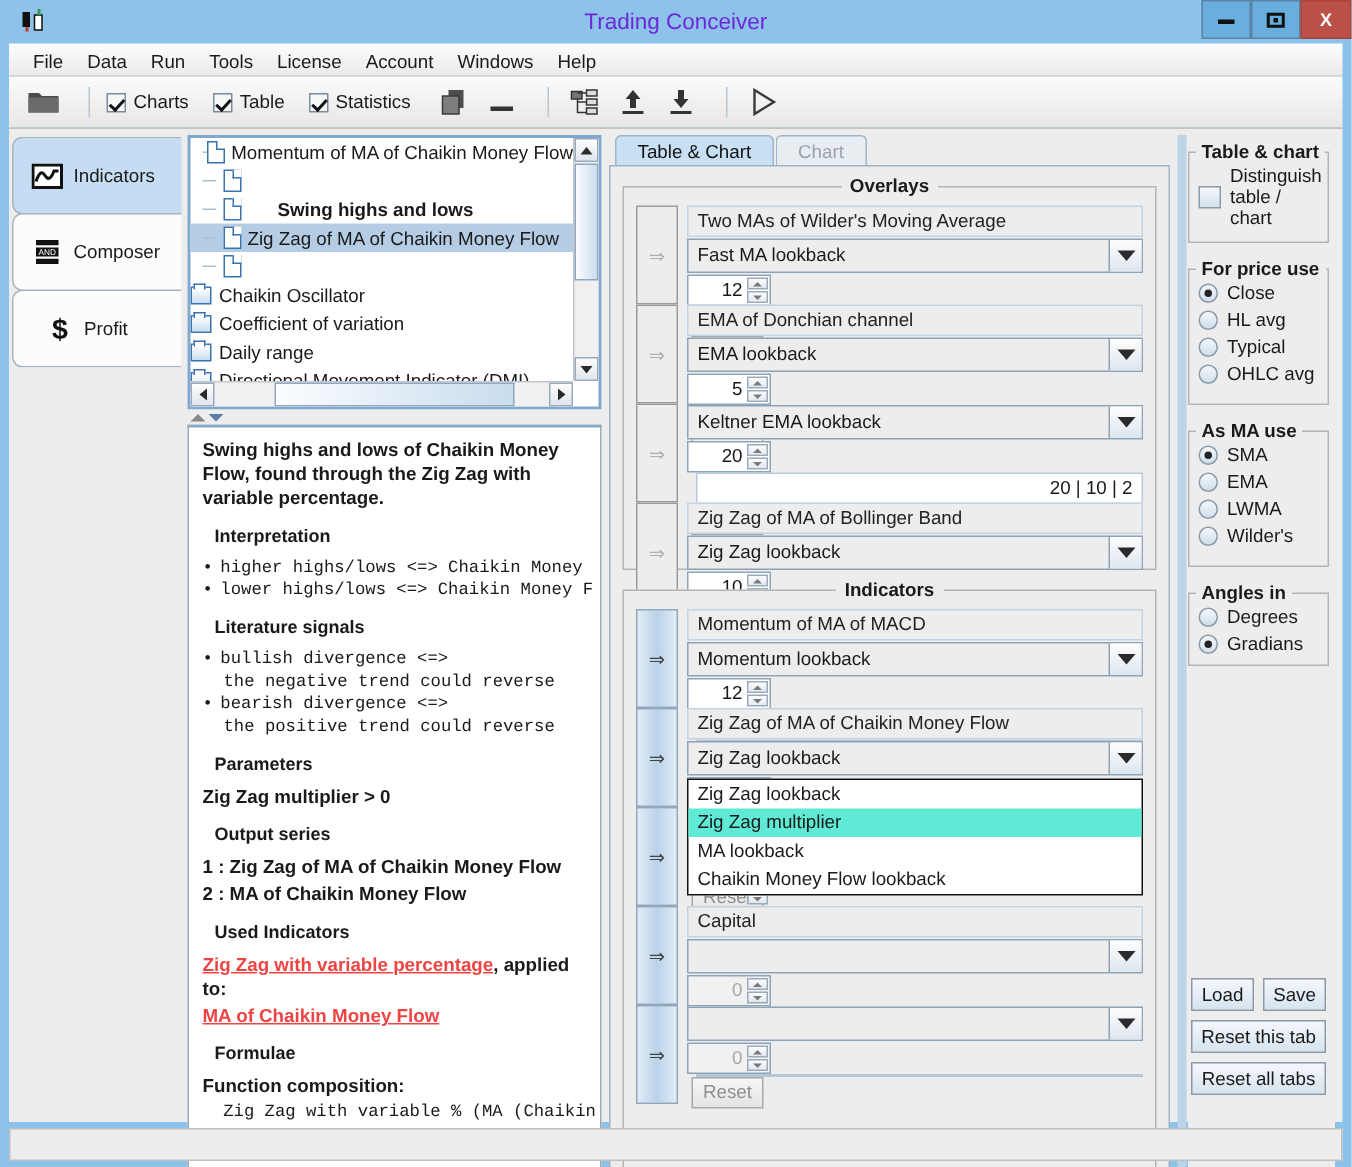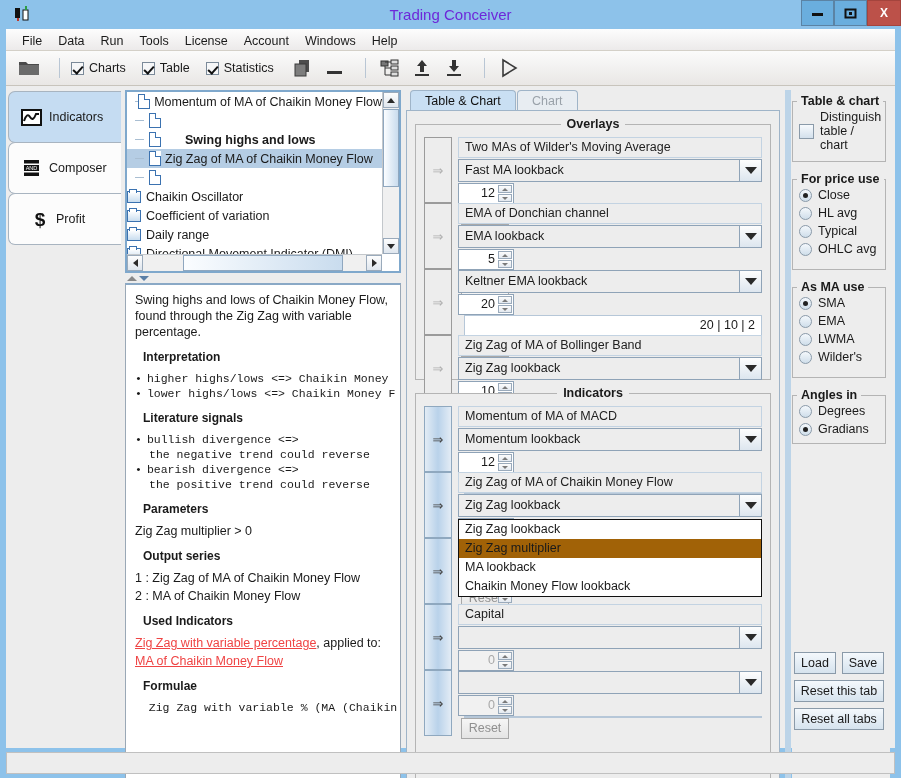--- a/index.html
+++ b/index.html
@@ -151,21 +151,21 @@
 
   
   #descwrap{
     position:absolute; left:119px; top:197px; width:276px; height:546px;
     background:#fff; border:1px solid #9aa8b6; border-top:2px solid #8aa9c6;
   }
   #desc{
     position:absolute; left:1px; top:1px; right:3px; bottom:18px;
     overflow:hidden; padding:6px 8px 0 8px;
   }
-  #desc p{ margin:0 0 2px 0; font-size:12.5px; line-height:16px; }
+  #desc p{ margin:0 0 2px 0; font-size:12.5px; line-height:16px;font-weight:bold; }
   #desc .h{ font-weight:bold; font-size:12px; margin:10px 0 7px 8px;}
   #desc .mono{ font-family:"Liberation Mono", monospace; font-size:11.5px; line-height:15px; white-space:pre;}
   #desc .bullet{ display:flex; gap:5px; }
   #desc a{ color:#ef4444; text-decoration:underline; }
   #desc .ind{ margin-left:14px; }
 
   
   #center{
     position:absolute; left:400px; top:4px; width:378px; height:739px;
   }
@@ -244,21 +244,21 @@
     width:48px; height:21px; margin-left:3px;
     border:1px solid #a8a8a8; background:linear-gradient(#f6f6f6,#e4e4e4);
     font-size:12.5px; color:#8f8f8f; text-align:center; line-height:19px;
   }
   
   #dropdown{
     position:absolute; left:0; top:0; width:304px;
     border:1px solid #111; background:#fff; z-index:50;
   }
   #dropdown .opt{ height:19px; line-height:19px; padding-left:6px; font-size:12.5px; }
-  #dropdown .opt.sel{ background:#a16207; }
+  #dropdown .opt.sel{ background:#5eead4; }
 
   
   #rightbar{
     position:absolute; left:786px; top:4px; width:98px; height:739px;
     background:#ededed;
   }
   fieldset.rgrp{
     position:absolute; left:0; margin:0; padding:0; width:94px;
     border:1px solid #b4b4b4; background:#ededed;
   }
@@ -520,20 +520,21 @@
       <div class="mono ind">the positive trend could reverse</div>
       <div class="h">Parameters</div>
       <p>Zig Zag multiplier &gt; 0</p>
       <div class="h">Output series</div>
       <p>1 : Zig Zag of MA of Chaikin Money Flow</p>
       <p>2 : MA of Chaikin Money Flow</p>
       <div class="h">Used Indicators</div>
       <p><a href="#">Zig Zag with variable percentage</a><span>, applied to:</span></p>
       <p><a href="#">MA of Chaikin Money Flow</a></p>
       <div class="h">Formulae</div>
+      <p>Function composition:</p>
       <div class="mono">  Zig Zag with variable % (MA (Chaikin</div>
     </div>
 
   </div>
 
   <div id="center">
     <div id="tabs">
       <div class="ctab" id="ctab0">Table &amp; Chart</div>
       <div class="ctab" id="ctab1">Chart</div>
     </div>

